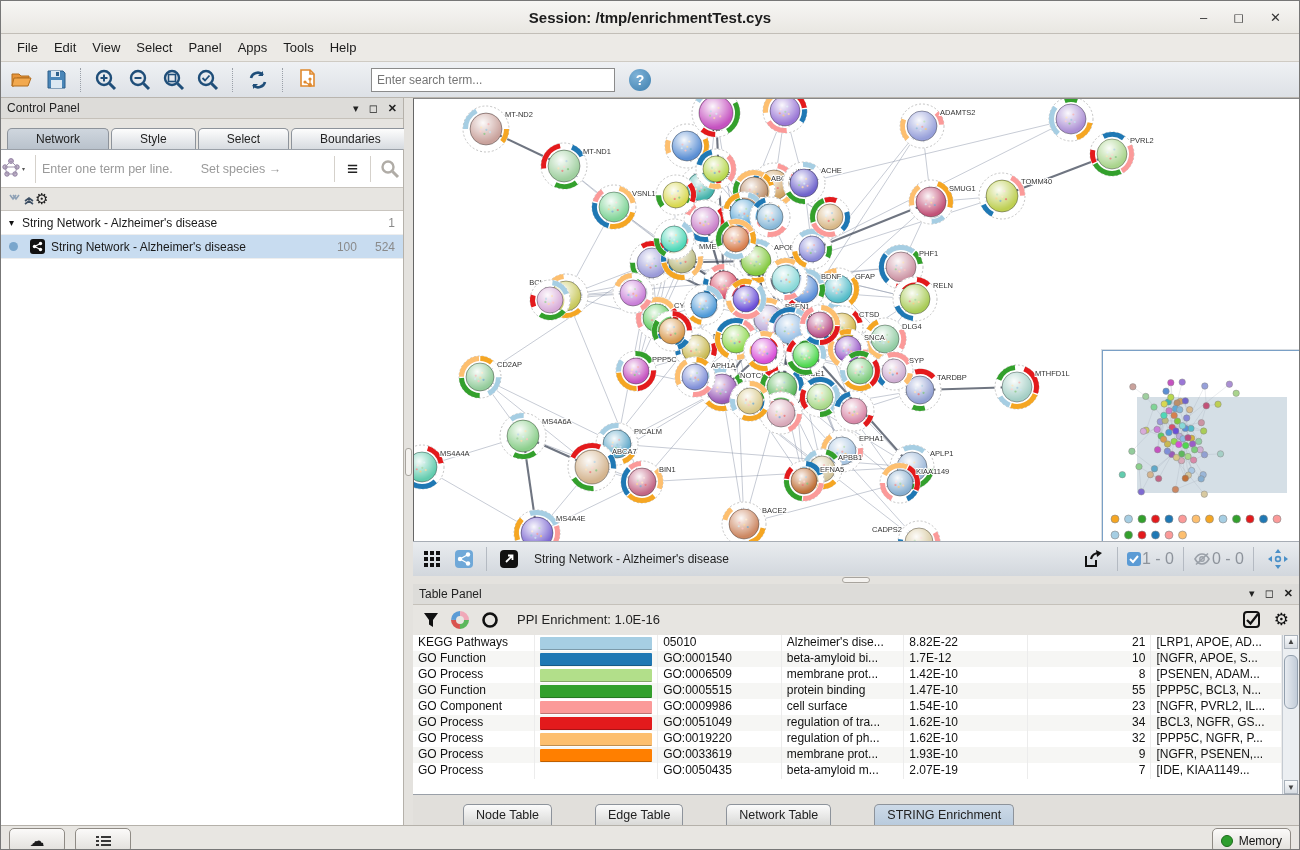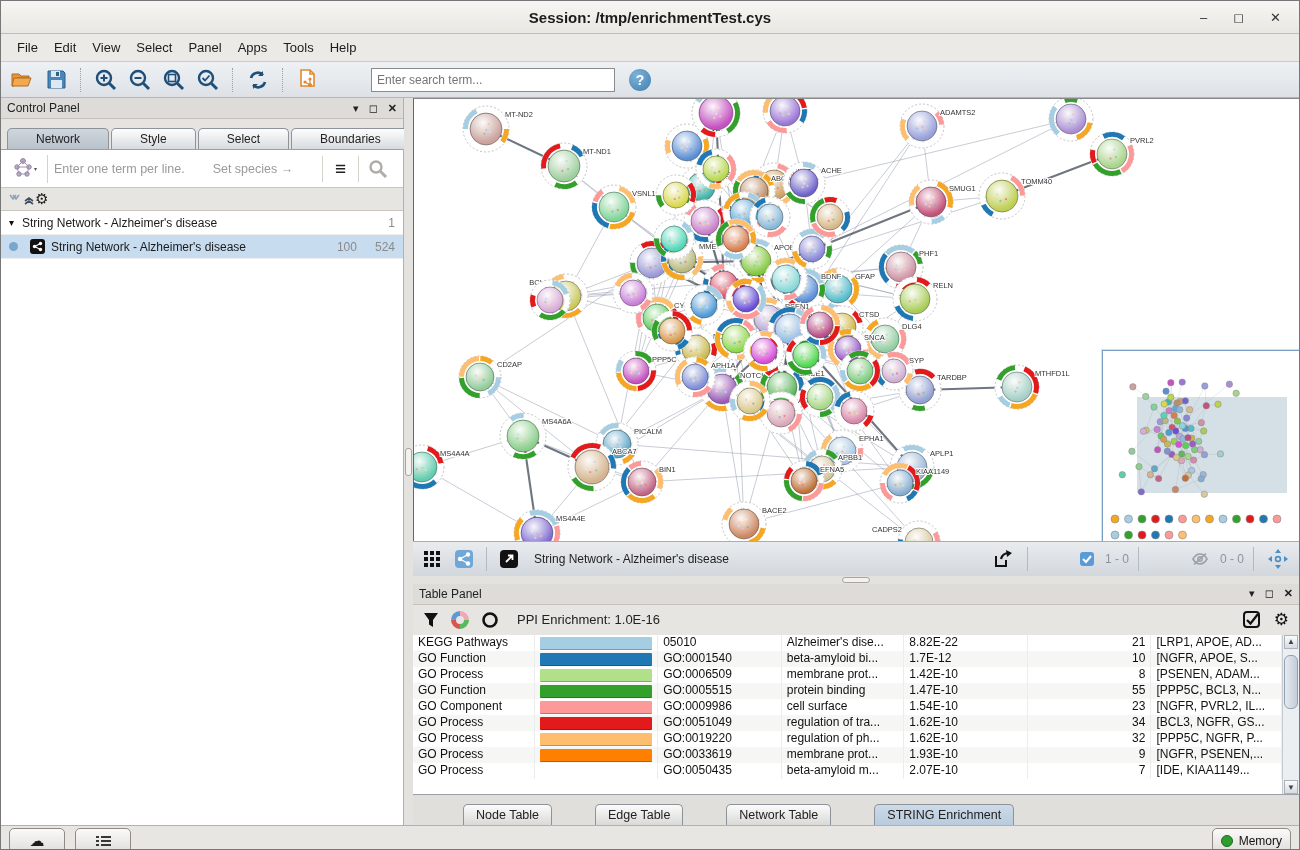--- a/index.html
+++ b/index.html
@@ -23,40 +23,40 @@
   .cpanel{width:402px;background:#fff;border-right:1px solid #b5b1aa;display:flex;flex-direction:column;}
   .vsplit{width:9px;background:#e4e2de;display:flex;align-items:center;justify-content:center;}
   .vgrip{width:5px;height:26px;border:1px solid #a8a49e;border-radius:3px;background:#f4f2ef;}
   .rside{flex:1;display:flex;flex-direction:column;min-width:0;}
   
   .phead{height:20px;background:#dddcd9;display:flex;align-items:center;font-size:12px;color:#222;padding:0 6px;border-bottom:1px solid #c5c1ba;justify-content:flex-end;}
   .phead .pbtns{margin-left:auto;display:flex;gap:10px;align-items:center;color:#222;font-size:11px;}
   .ctabs{height:27px;background:#e6e4e0;display:flex;align-items:flex-end;padding:3px 4px 0 6px;gap:2px;border-bottom:1px solid #9aa0a8;}
   .ctab{font-size:12px;color:#222;padding:3px 28px;border:1px solid #8d939b;border-bottom:none;border-radius:5px 5px 0 0;background:linear-gradient(#fdfdfd,#d7dbe0);}
   .ctab.active{background:linear-gradient(#cfd6de,#b9c2cc);font-weight:normal;}
-  .stringrow{height:37px;background:#fff;border-bottom:1px solid #c9c5bf;display:flex;align-items:center;padding:0 12px;}
+  .stringrow{height:37px;background:#fff;border-bottom:1px solid #c9c5bf;display:flex;align-items:center;padding:0 0;}
   .stringlogo{width:34px;height:28px;display:flex;align-items:center;border-right:1px solid #d5d1cb;margin-right:6px;}
   .stringph{flex:1;font-size:12.5px;color:#9a9a9a;display:flex;align-items:center;}
   .speciesph{color:#9a9a9a;margin-left:28px;margin-right:10px;font-size:12.5px;}
   .stringrow .riconsep{width:1px;height:26px;background:#d5d1cb;margin:0 6px;}
   .infobar{height:22px;background:#e7e5e1;border-bottom:1px solid #c9c5bf;display:flex;align-items:center;padding:0 8px;font-size:12px;color:#222;}
   .infobar .mid{flex:1;text-align:center;}
   .treerow{height:23px;display:flex;align-items:center;font-size:12px;color:#1a1a1a;padding:0 8px;border-bottom:1px solid #eee;}
   .treerow.sel{background:#c8dcf0;}
   .treerow .cnt{margin-left:auto;color:#8a8a8a;display:flex;gap:18px;}
   .bullet{width:9px;height:9px;border-radius:50%;background:#7aa6cc;margin-right:12px;}
   .shareicon{width:15px;height:15px;background:#111;border-radius:3px;margin:0 6px 0 0;display:flex;align-items:center;justify-content:center;}
   .treespace{flex:1;background:#fff;}
   
   .netwrap{height:446px;position:relative;background:#fff;border-left:1px solid #666;border-top:1px solid #888;overflow:hidden;}
   .navigator{position:absolute;left:688px;top:251px;width:198px;height:194px;background:#fff;border:1px solid #7aa0c6;box-shadow:0 0 0 1px #d8dde2;}
   .nettool{height:34px;background:linear-gradient(#e9ecef,#d2d7dd);border-top:1px solid #a7adb5;display:flex;align-items:center;padding:0 6px;gap:6px;}
   .nettool .ntitle{font-size:12px;color:#222;margin-left:6px;flex:1;}
   .ntsep{width:1px;height:24px;background:#b4bac2;margin:0 3px;}
-  .badge{font-size:12px;color:#8d939b;display:flex;align-items:center;gap:11px;margin-left:43px;}
+  .badge{font-size:16px;color:#8d939b;display:flex;align-items:center;gap:1px;}
   .hsplit{height:8px;background:#e4e2de;display:flex;align-items:center;justify-content:center;}
   .hgrip{width:26px;height:4px;border:1px solid #a8a49e;border-radius:3px;background:#f4f2ef;}
   
   .tpanel{height:212px;background:#e9e8e5;display:flex;flex-direction:column;overflow:hidden;}
   .ttool{height:30px;background:#e7e5e1;display:flex;align-items:center;gap:12px;padding:0 10px;}
   .ttool .ppi{font-size:13px;color:#222;margin-left:6px;}
   .ttool .right{margin-left:auto;display:flex;gap:14px;align-items:center;}
   .ttable{flex:1;display:flex;background:#fff;overflow:hidden;}
   .tcols{flex:1;overflow:hidden;}
   .thead{display:flex;height:17px;}
@@ -2064,21 +2064,21 @@
                   <div class="td" style="width: 123px;">membrane prot...</div>
                   <div class="td" style="width: 124px;">1.93E-10</div>
                   <div class="td num" style="width: 124px;">9</div>
                   <div class="td" style="width: 131px;">[NGFR, PSENEN,...</div>
                 </div>
                 <div class="trow">
                   <div class="td" style="width: 122px;">GO Process</div>
                   <div class="td" style="width: 124px;"></div>
                   <div class="td" style="width: 124px;">GO:0050435</div>
                   <div class="td" style="width: 123px;">beta-amyloid m...</div>
-                  <div class="td" style="width: 124px;">2.07E-10</div>
+                  <div class="td" style="width: 124px;">2.07E-19</div>
                   <div class="td num" style="width: 124px;">7</div>
                   <div class="td" style="width: 131px;">[IDE, KIAA1149...</div>
                 </div>
               </div>
           </div>
           <div class="vscroll">
             <span class="varrow">▲</span>
             <div class="vthumb"></div>
             <div class="spacer"></div>
             <span class="varrow">▼</span>

